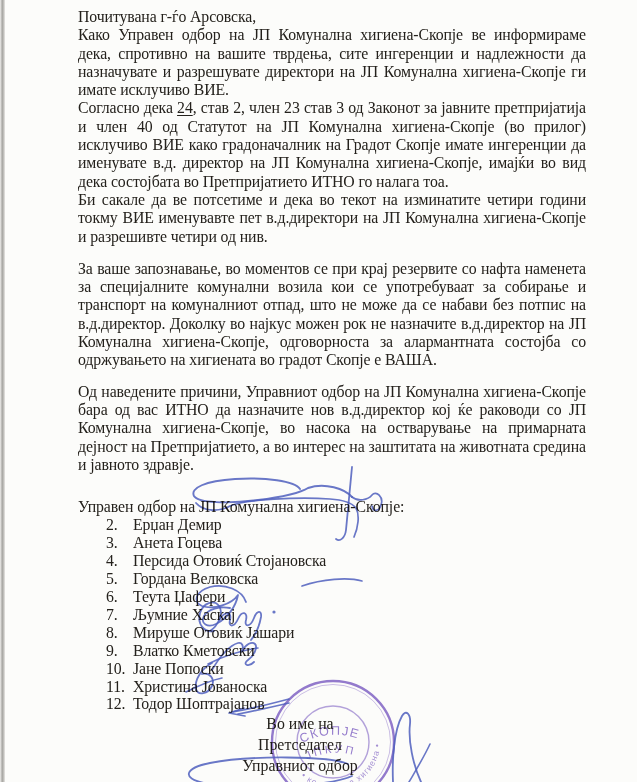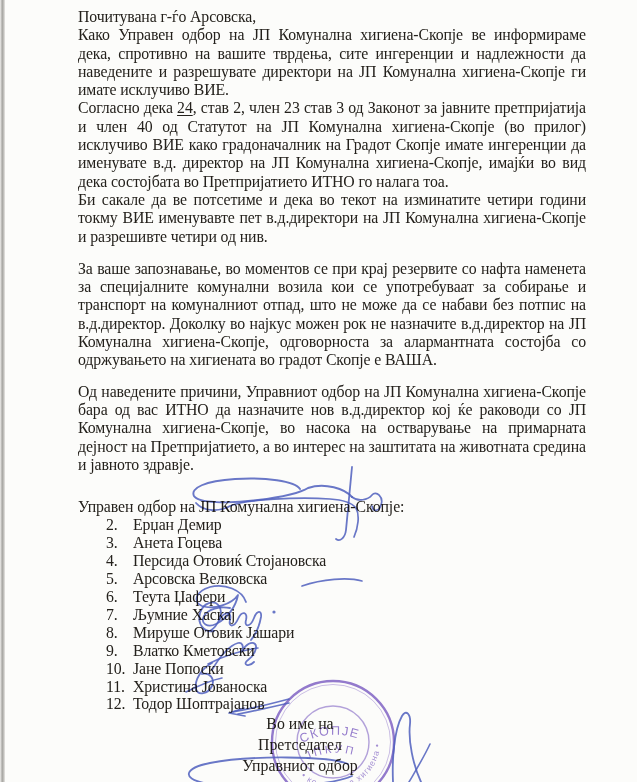--- a/index.html
+++ b/index.html
@@ -53,32 +53,32 @@
 </style>
 </head>
 <body>
 
 <div class="page">
   <div class="edge-strip"></div>
 
   <div class="content">
     <p class="salutation">Почитувана г-ѓо Арсовска,</p>
     <div id="paragraphs">
-        <p><span>Како Управен одбор на ЈП Комунална хигиена-Скопје ве информираме дека, спротивно на вашите тврдења, сите ингеренции и надлежности да наведените и разрешувате директори на ЈП Комунална хигиена-Скопје ги имате исклучиво ВИЕ.</span></p>
+        <p><span>Како Управен одбор на ЈП Комунална хигиена-Скопје ве информираме дека, спротивно на вашите тврдења, сите ингеренции и надлежности да назначувате и разрешувате директори на ЈП Комунална хигиена-Скопје ги имате исклучиво ВИЕ.</span></p>
         <p><span>Согласно дека </span><span class="u">24</span><span>, став 2, член 23 став 3 од Законот за јавните претпријатија и член 40 од Статутот на ЈП Комунална хигиена-Скопје (во прилог) исклучиво ВИЕ како градоначалник на Градот Скопје имате ингеренции да именувате в.д. директор на ЈП Комунална хигиена-Скопје, имајќи во вид дека состојбата во Претпријатието ИТНО го налага тоа.</span></p>
         <p><span>Би сакале да ве потсетиме и дека во текот на изминатите четири години токму ВИЕ именувавте пет в.д.директори на ЈП Комунална хигиена-Скопје и разрешивте четири од нив.</span></p>
         <p><span>За ваше запознавање, во моментов се при крај резервите со нафта наменета за специјалните комунални возила кои се употребуваат за собирање и транспорт на комуналниот отпад, што не може да се набави без потпис на в.д.директор. Доколку во најкус можен рок не назначите в.д.директор на ЈП Комунална хигиена-Скопје, одговорноста за алармантната состојба со одржувањето на хигиената во градот Скопје е ВАША.</span></p>
         <p><span>Од наведените причини, Управниот одбор на ЈП Комунална хигиена-Скопје бара од вас ИТНО да назначите нов в.д.директор кој ќе раководи со ЈП Комунална хигиена-Скопје, во насока на остварување на примарната дејност на Претпријатието, а во интерес на заштитата на животната средина и јавното здравје.</span></p>
       </div>
     <p class="board-heading">Управен одбор на ЈП Комунална хигиена-Скопје:</p>
     <ol class="board-list" id="board-list">
         <li><span class="num">2.</span><span>Ерџан Демир</span></li>
         <li><span class="num">3.</span><span>Анета Гоцева</span></li>
         <li><span class="num">4.</span><span>Персида Отовиќ Стојановска</span></li>
-        <li><span class="num">5.</span><span>Арсовска Велковска</span></li>
+        <li><span class="num">5.</span><span>Гордана Велковска</span></li>
         <li><span class="num">6.</span><span>Теута Џафери</span></li>
         <li><span class="num">7.</span><span>Љумние Хаскај</span></li>
         <li><span class="num">8.</span><span>Мируше Отовиќ Јашари</span></li>
         <li><span class="num">9.</span><span>Влатко Кметовски</span></li>
         <li><span class="num">10.</span><span>Јане Попоски</span></li>
         <li><span class="num">11.</span><span>Христина Јованоска</span></li>
         <li><span class="num">12.</span><span>Тодор Шоптрајанов</span></li>
       </ol>
     <div class="closing">
       <div>Во име на</div>

